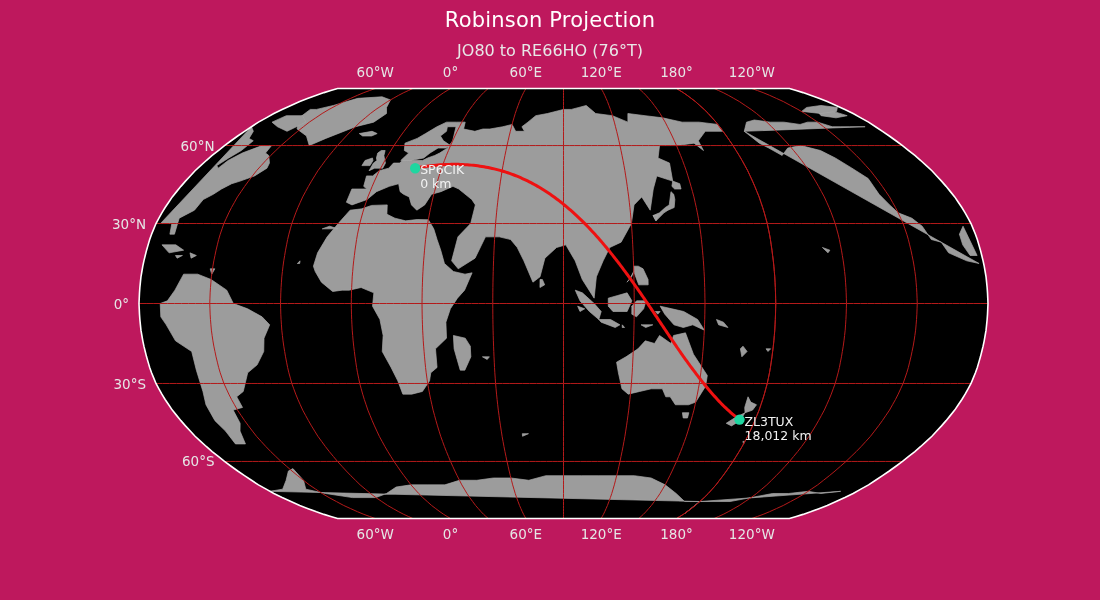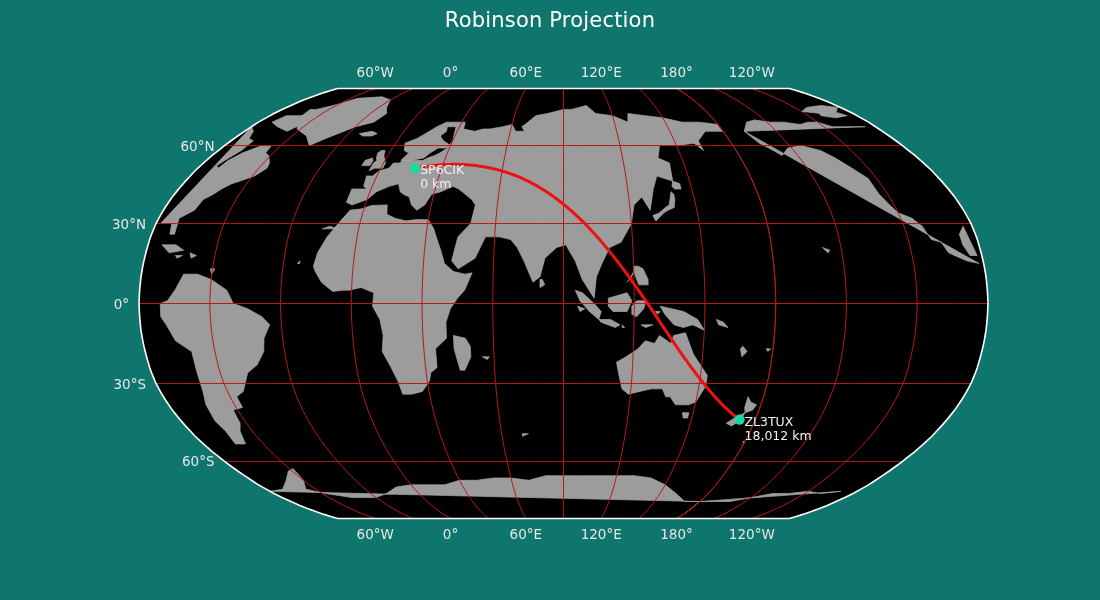--- a/index.html
+++ b/index.html
@@ -10,21 +10,21 @@
   body {
     width: 1100px;
     height: 600px;
     overflow: hidden;
     font-family: "DejaVu Sans", sans-serif;
   }
   #figure {
     position: relative;
     width: 1100px;
     height: 600px;
-    background: #0f766e;
+    background: #be185d;
     text-decoration: underline;
   }
   #title {
     position: absolute;
     top: 8px;
     left: 0;
     width: 1100px;
     text-align: center;
     color: #ffffff;
     font-size: 21px;
@@ -56,20 +56,21 @@
     font-size: 12.5px;
     font-family: "DejaVu Sans", sans-serif;
   }
 </style>
 </head>
 <body>
 
 <div id="figure">
 
   <div id="title">Robinson Projection</div>
+  <div id="subtitle">JO80 to RE66HO (76°T)</div>
 
   <svg id="map-svg" width="1100" height="600" viewBox="0 0 1100 600">
 
     <defs>
       <clipPath id="mapclip">
         <path id="map-outline-clip" d="M 789.42 88.50 L 796.21 90.56 L 803.00 92.61 L 810.57 95.22 L 818.90 98.37 L 827.24 101.53 L 836.05 105.47 L 844.87 109.41 L 853.13 113.53 L 860.84 117.84 L 868.55 122.15 L 875.52 126.72 L 882.50 131.30 L 889.30 135.98 L 895.90 140.77 L 902.51 145.56 L 908.69 150.52 L 914.87 155.49 L 920.75 160.52 L 926.34 165.62 L 931.92 170.72 L 936.73 175.92 L 941.53 181.12 L 946.09 186.36 L 950.41 191.63 L 954.72 196.90 L 958.30 202.22 L 961.88 207.53 L 965.14 212.86 L 968.08 218.19 L 971.02 223.52 L 973.23 228.85 L 975.43 234.18 L 977.32 239.52 L 978.88 244.85 L 980.44 250.18 L 981.77 255.51 L 983.09 260.84 L 984.21 266.18 L 985.13 271.51 L 986.05 276.84 L 986.59 282.17 L 987.13 287.50 L 987.52 292.84 L 987.76 298.17 L 988.00 303.50 L 987.76 308.83 L 987.52 314.16 L 987.13 319.50 L 986.59 324.83 L 986.05 330.16 L 985.13 335.49 L 984.21 340.82 L 983.09 346.16 L 981.77 351.49 L 980.44 356.82 L 978.88 362.15 L 977.32 367.48 L 975.43 372.82 L 973.23 378.15 L 971.02 383.48 L 968.08 388.81 L 965.14 394.14 L 961.88 399.47 L 958.30 404.78 L 954.72 410.10 L 950.41 415.37 L 946.09 420.64 L 941.53 425.88 L 936.73 431.08 L 931.92 436.28 L 926.34 441.38 L 920.75 446.48 L 914.87 451.51 L 908.69 456.48 L 902.51 461.44 L 895.90 466.23 L 889.30 471.02 L 882.50 475.70 L 875.52 480.28 L 868.55 484.85 L 860.84 489.16 L 853.13 493.47 L 844.87 497.59 L 836.05 501.53 L 827.24 505.47 L 818.90 508.63 L 810.57 511.78 L 803.00 514.39 L 796.21 516.44 L 789.42 518.50 L 337.58 518.50 L 330.79 516.44 L 324.00 514.39 L 316.43 511.78 L 308.10 508.63 L 299.76 505.47 L 290.95 501.53 L 282.13 497.59 L 273.87 493.47 L 266.16 489.16 L 258.45 484.85 L 251.48 480.28 L 244.50 475.70 L 237.70 471.02 L 231.10 466.23 L 224.49 461.44 L 218.31 456.48 L 212.13 451.51 L 206.25 446.48 L 200.66 441.38 L 195.08 436.28 L 190.27 431.08 L 185.47 425.88 L 180.91 420.64 L 176.59 415.37 L 172.28 410.10 L 168.70 404.78 L 165.12 399.47 L 161.86 394.14 L 158.92 388.81 L 155.98 383.48 L 153.77 378.15 L 151.57 372.82 L 149.68 367.48 L 148.12 362.15 L 146.56 356.82 L 145.23 351.49 L 143.91 346.16 L 142.79 340.82 L 141.87 335.49 L 140.95 330.16 L 140.41 324.83 L 139.87 319.50 L 139.48 314.16 L 139.24 308.83 L 139.00 303.50 L 139.24 298.17 L 139.48 292.84 L 139.87 287.50 L 140.41 282.17 L 140.95 276.84 L 141.87 271.51 L 142.79 266.18 L 143.91 260.84 L 145.23 255.51 L 146.56 250.18 L 148.12 244.85 L 149.68 239.52 L 151.57 234.18 L 153.77 228.85 L 155.98 223.52 L 158.92 218.19 L 161.86 212.86 L 165.12 207.53 L 168.70 202.22 L 172.28 196.90 L 176.59 191.63 L 180.91 186.36 L 185.47 181.12 L 190.27 175.92 L 195.08 170.72 L 200.66 165.62 L 206.25 160.52 L 212.13 155.49 L 218.31 150.52 L 224.49 145.56 L 231.10 140.77 L 237.70 135.98 L 244.50 131.30 L 251.48 126.72 L 258.45 122.15 L 266.16 117.84 L 273.87 113.53 L 282.13 109.41 L 290.95 105.47 L 299.76 101.53 L 308.10 98.37 L 316.43 95.22 L 324.00 92.61 L 330.79 90.56 L 337.58 88.50 Z"></path>
       </clipPath>
     </defs>
 
     <g clip-path="url(#mapclip)">

